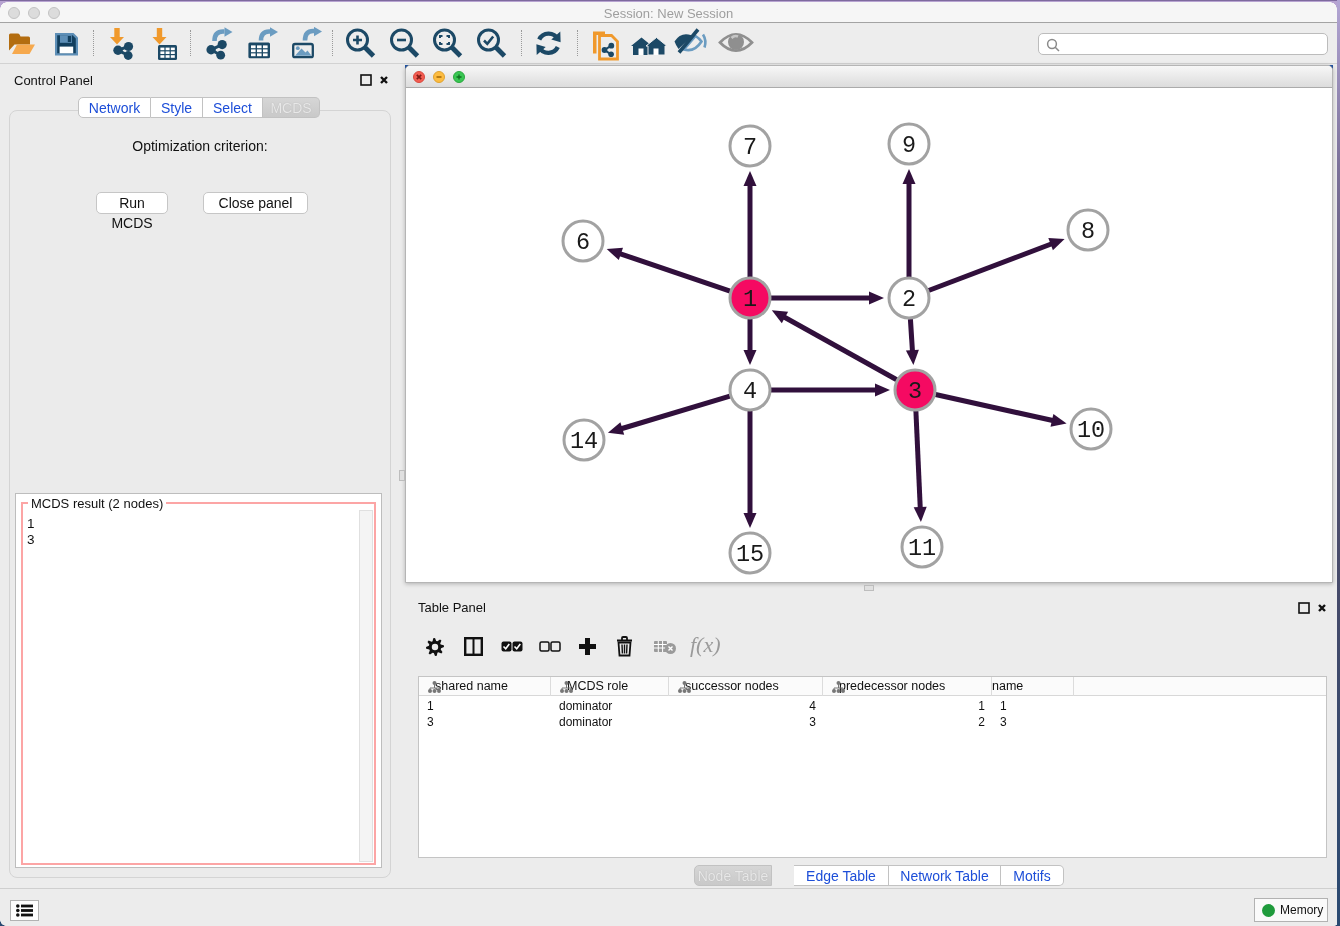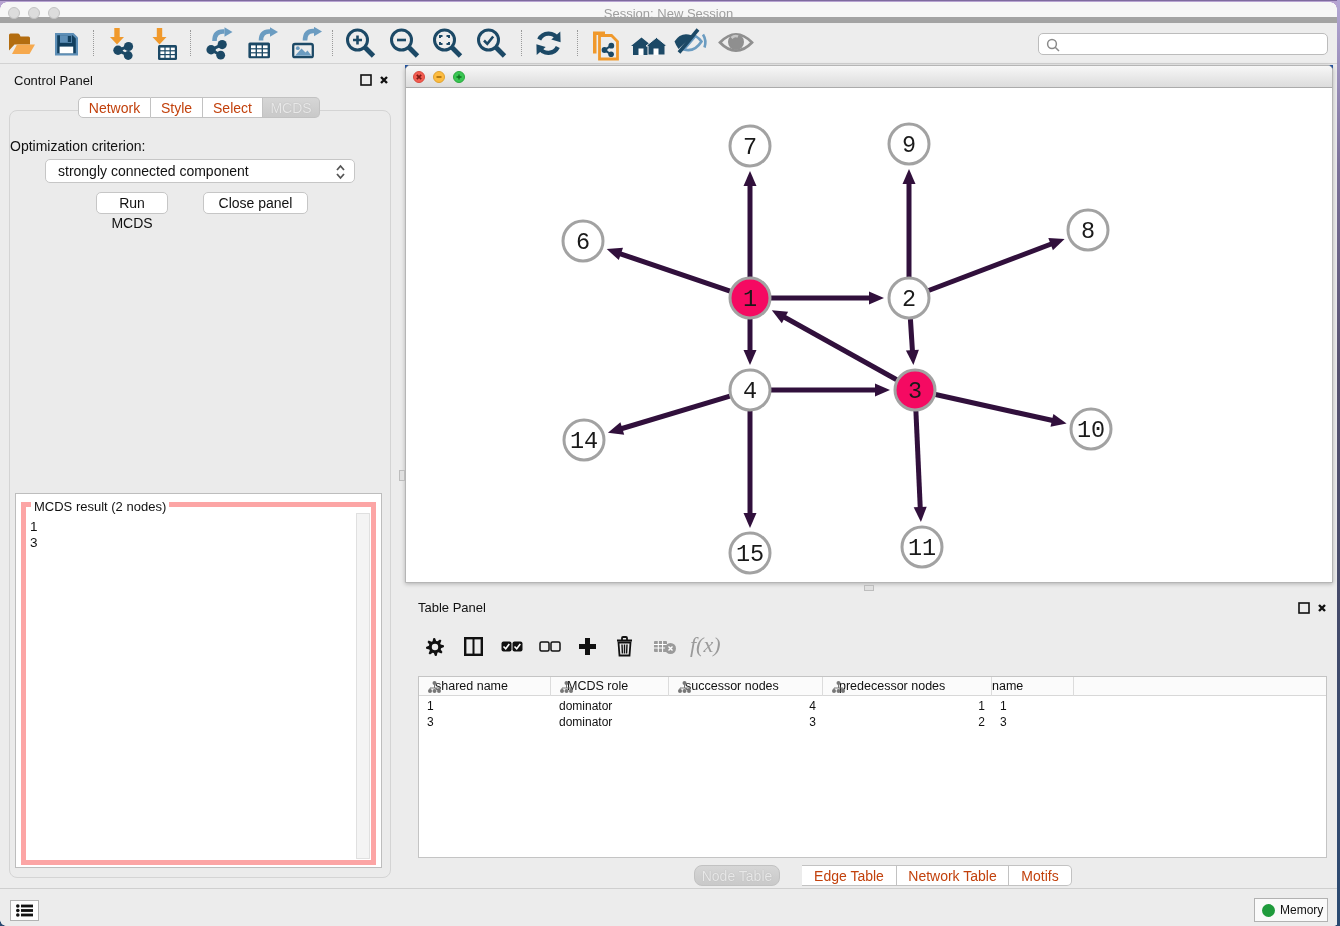--- a/index.html
+++ b/index.html
@@ -2,43 +2,43 @@
 <html><head>
 <meta charset="utf-8">
 <style>
 * { margin:0; padding:0; box-sizing:border-box; }
 html,body { width:1340px; height:926px; overflow:hidden; }
 body { -webkit-font-smoothing:antialiased; font-family:"Liberation Sans", sans-serif; background:#ececec; position:relative; }
 .abs { position:absolute; }
 
 #purpletop { left:0; top:0; width:1340px; height:4px; background:#b7a3d1; border-top:1px solid #7e6a9e; }
 #rightedge { right:0; top:0; width:3px; height:926px; background:linear-gradient(#b3a6d4, #7a7099 18%, #55506f 40%, #454a6a 65%, #2a4a72 100%); }
-#titlebar { left:0; top:2px; width:1337px; height:21px; background:#f6f6f6; border-bottom:6px solid #a3a3a3; border-radius:6px 6px 0 0; }
+#titlebar { left:0; top:2px; width:1337px; height:21px; background:#f6f6f6; border-bottom:1px solid #a3a3a3; border-radius:6px 6px 0 0; }
 .tl { position:absolute; top:5px; width:12px; height:12px; border-radius:50%; background:#dcdcdc; border:1px solid #c3c3c3; }
 #wtitle { position:absolute; top:4px; left:0; width:100%; text-align:center; font-size:13px; color:#9e9e9e; }
 #toolbar { left:0; top:24px; width:1337px; height:40px; background:#ededed; border-bottom:1px solid #d2d2d2; }
 .sep { position:absolute; top:6px; height:26px; width:0; border-left:1px dotted #9a9a9a; }
 .ticon { position:absolute; top:3px; }
 #searchbox { position:absolute; left:1038px; top:9px; width:290px; height:22px; background:#fff; border:1px solid #bcbcbc; border-radius:5px; }
 
 #cpanel { left:0; top:64px; width:400px; height:824px; background:#ececec; }
 .paneltitle { position:absolute; font-size:13px; color:#111; }
 .pbtns { position:absolute; }
 
 .tabrow { position:absolute; display:flex; }
-.tab { height:21px; background:#fff; border:1px solid #c2c2c2; border-left:none; font-size:14px; color:#c2410c; text-align:center; line-height:20px; }
+.tab { height:21px; background:#fff; border:1px solid #c2c2c2; border-left:none; font-size:14px; color:#1d4ed8; text-align:center; line-height:20px; }
 .tab.first { border-left:1px solid #c2c2c2; border-radius:5px 0 0 5px; }
 .tab.last { border-radius:0 5px 5px 0; }
 .tab.sel { background:linear-gradient(#d6d6d6,#c9c9c9); color:#e8e8e8; text-shadow:0 0 1px #aaa; }
 #cp-inner { position:absolute; left:9px; top:46px; width:382px; height:768px; border:1px solid #d4d4d4; border-radius:8px; background:#ebebeb; }
-#optlabel { position:absolute; left:0; top:27px; width:100%; text-align:left; font-size:14px; color:#111; }
+#optlabel { position:absolute; left:0; top:27px; width:100%; text-align:center; font-size:14px; color:#111; }
 #optsel { position:absolute; left:35px; top:48px; width:310px; height:24px; background:#fff; border:1px solid #c6c6c6; border-radius:5px; font-size:14px; color:#111; line-height:22px; padding-left:12px; }
 .btn { position:absolute; height:22px; background:#fff; border:1px solid #c6c6c6; border-radius:5px; font-size:14px; color:#111; text-align:center; line-height:20px; }
 #mcdsbox { position:absolute; left:5px; top:382px; width:367px; height:375px; background:#fff; border:1px solid #bdbdbd; }
-#mcdsfs { position:absolute; left:5px; top:8px; right:5px; bottom:2px; border:5px solid #fca5a5; }
+#mcdsfs { position:absolute; left:5px; top:8px; right:5px; bottom:2px; border:2px solid #fca5a5; }
 #mcdslbl { position:absolute; left:5px; top:-8px; background:#fff; font-size:13px; padding:0 3px; color:#111; }
 #mcdstxt { position:absolute; left:4px; top:12px; font-size:13.5px; line-height:16px; color:#111; }
 #mcdssb { position:absolute; right:1px; top:6px; width:14px; bottom:1px; background:#f4f4f4; border:1px solid #e0e0e0; }
 
 #netwin { left:405px; top:65px; width:928px; height:518px; border:1px solid #b5b5b5; border-radius:5px 5px 0 0; box-shadow:0 1px 4px rgba(0,0,0,0.25); background:#fff; }
 #nettitle { position:absolute; left:0; top:0; width:100%; height:22px; background:linear-gradient(#f7f7f7,#dcdcdc); border-bottom:1px solid #ababab; border-radius:5px 5px 0 0; }
 #nettitle span { position:absolute; width:100%; text-align:center; top:4px; font-size:13px; color:#111; }
 .mac { position:absolute; top:5px; width:12px; height:12px; border-radius:50%; }
 #netcanvas { position:absolute; left:0; top:23px; width:925px; height:493px; background:#fff; }
 
@@ -55,26 +55,20 @@
 </head>
 <body>
 <div class="abs" id="cpanel">
   <div class="paneltitle" style="left:14px; top:9px;">Control Panel</div>
   <svg class="pbtns" style="left:360px; top:10px;" width="32" height="12" viewBox="0 0 32 12">
     <rect x="1" y="1" width="10" height="10" fill="none" stroke="#111" stroke-width="1.6"></rect>
     <path d="M21 1 L27 7 M27 1 L21 7" transform="translate(0,2)" stroke="#111" stroke-width="2.4" fill="none"></path>
   </svg>
   <div id="cp-inner">
     <div id="optlabel">Optimization criterion:</div>
-    <div id="optsel">strongly connected component
-      <svg style="position:absolute; right:8px; top:4px;" width="11" height="16" viewBox="0 0 11 16">
-        <path d="M2 6 L5.5 2 L9 6" fill="none" stroke="#555" stroke-width="1.8"></path>
-        <path d="M2 10 L5.5 14 L9 10" fill="none" stroke="#555" stroke-width="1.8"></path>
-      </svg>
-    </div>
     <div class="btn" style="left:86px; top:81px; width:72px;">Run MCDS</div>
     <div class="btn" style="left:193px; top:81px; width:105px;">Close panel</div>
     <div id="mcdsbox">
       <div id="mcdsfs">
         <div id="mcdslbl">MCDS result (2 nodes)</div>
         <div id="mcdstxt">1<br>3</div>
         <div id="mcdssb"></div>
       </div>
     </div>
   </div>
@@ -395,21 +389,21 @@
     <div class="cell" style="left:250px; top:21px; width:147px; text-align:right;">4</div>
     <div class="cell" style="left:404px; top:21px; width:162px; text-align:right;">1</div>
     <div class="cell" style="left:581px; top:21px;">1</div>
     <div class="cell" style="left:8px; top:37px;">3</div>
     <div class="cell" style="left:140px; top:37px;">dominator</div>
     <div class="cell" style="left:250px; top:37px; width:147px; text-align:right;">3</div>
     <div class="cell" style="left:404px; top:37px; width:162px; text-align:right;">2</div>
     <div class="cell" style="left:581px; top:37px;">3</div>
   </div>
   <div class="tabrow" style="left:287px; top:275px;">
-    <div class="tab first sel" style="width:86px;border-radius:8px;">Node Table</div>
+    <div class="tab first sel" style="width:78px;">Node Table</div>
     <div class="tab" style="width:95px;margin-left:22px;">Edge Table</div>
     <div class="tab" style="width:112px;">Network Table</div>
     <div class="tab last" style="width:63px;">Motifs</div>
   </div>
 </div>
 <div class="abs" id="statusbar">
   <div id="listbtn">
       <svg style="position:absolute;left:5px;top:3px;" width="17" height="13" viewBox="0 0 17 13">
         <g fill="#111">
           <circle cx="1.8" cy="2" r="1.8"></circle>

